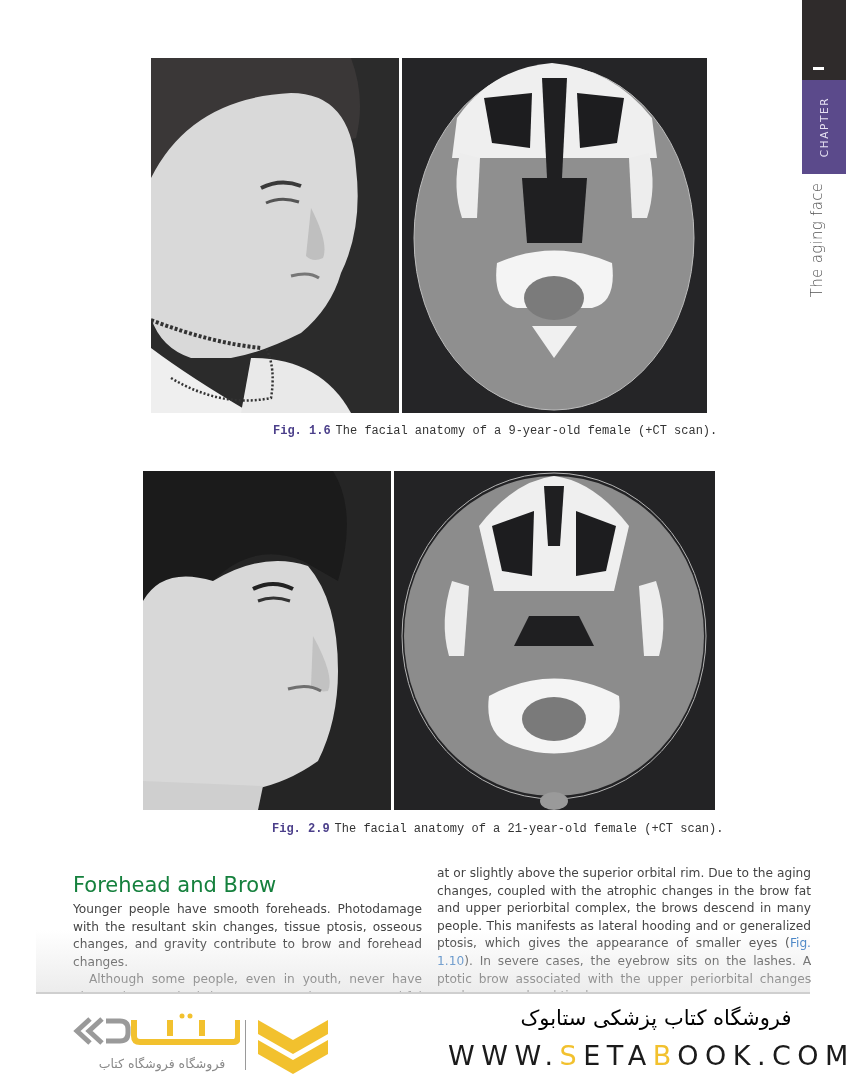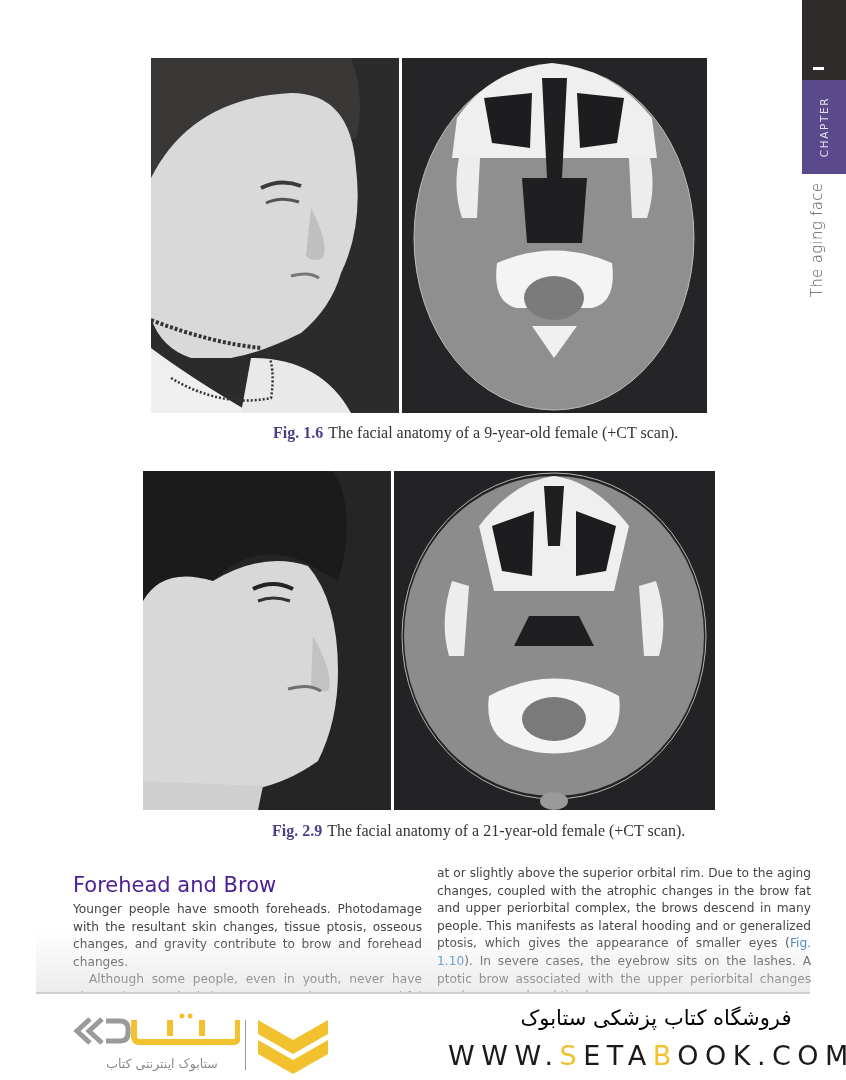--- a/index.html
+++ b/index.html
@@ -13,25 +13,25 @@
   .tab-chapter{left:802px;top:80px;width:44px;height:94px;display:flex;align-items:center;justify-content:center;}
   .tab-chapter span{transform:rotate(-90deg);color:#e6e1f2;font-size:10.5px;letter-spacing:1.6px;white-space:nowrap;font-family:"DejaVu Sans",sans-serif;}
   .tab-title{left:802px;top:180px;width:30px;height:120px;display:flex;align-items:center;justify-content:center;}
   .tab-title span{transform:rotate(-90deg);color:#555;font-size:15px;white-space:nowrap;font-family:"DejaVu Sans",sans-serif;font-weight:300;letter-spacing:0.3px;}
 
   
   .photo{background:#2a2a2a;overflow:hidden;}
   .ct{background:#262628;overflow:hidden;}
   .photo svg,.ct svg{display:block;width:100%;height:100%;}
 
-  .caption{font-size:16px;color:#333;white-space:nowrap;font-family:Liberation Serif, serif;}
+  .caption{font-size:12px;color:#333;white-space:nowrap;font-family:Liberation Mono, monospace;}
   .caption .fig{color:#4b3f8a;font-weight:bold;margin-right:5px;}
 
   
-  .heading{left:73px;top:873px;font-size:21px;color:#4c1d95;font-family:"DejaVu Sans",sans-serif;font-weight:normal;}
+  .heading{left:73px;top:873px;font-size:21px;color:#15803d;font-family:"DejaVu Sans",sans-serif;font-weight:normal;}
   .col{font-size:12.2px;line-height:17.6px;color:#444;text-align:justify;font-family:"DejaVu Sans",sans-serif;}
   .col p{margin:0;}
   .col .indent{text-indent:16px;}
   .link{color:#3b7dc4;}
 
   
   .fade{left:36px;top:930px;width:774px;height:64px;background:linear-gradient(to bottom,rgba(255,255,255,0),rgba(225,225,225,0.65));}
   .cut{left:0;top:994px;width:846px;height:86px;background:#ffffff;}
   .shadow{left:36px;top:992px;width:774px;height:3px;background:#cfcfcf;}
 
@@ -149,21 +149,21 @@
   </svg>
 </div>
 <div class="abs" style="left:130px;top:1012px;width:110px;height:36px;">
   <svg viewBox="0 0 110 36" width="110" height="36">
     <path d="M4,8 V24 Q4,30 10,30 H104 Q108,30 108,24 V8" stroke="#f2c12e" stroke-width="6" fill="none"></path>
     <path d="M40,8 V24 M72,8 V24" stroke="#f2c12e" stroke-width="6"></path>
     <circle cx="52" cy="4" r="2.5" fill="#f2c12e"></circle>
       <circle cx="60" cy="4" r="2.5" fill="#f2c12e"></circle>
   </svg>
 </div>
-<div class="abs logo-sub">ستابوک اینترنتی کتاب</div>
+<div class="abs logo-sub">فروشگاه فروشگاه کتاب</div>
 <div class="abs logo-div"></div>
 <div class="abs" style="left:256px;top:1018px;width:74px;height:56px;">
   <svg viewBox="0 0 74 56" width="74" height="56">
     <path d="M2,2 L37,22 L72,2 L72,16 L37,36 L2,16 Z" fill="#f2c12e"></path>
     <path d="M2,22 L37,42 L72,22 L72,36 L37,56 L2,36 Z" fill="#f2c12e"></path>
   </svg>
 </div>
 <div class="abs wm-fa">فروشگاه کتاب پزشکی ستابوک</div>
 <div class="abs wm-url"><span>WWW.</span><span class="hl">S</span><span>ETA</span><span class="hl">B</span><span>OOK.COM</span></div>
 

